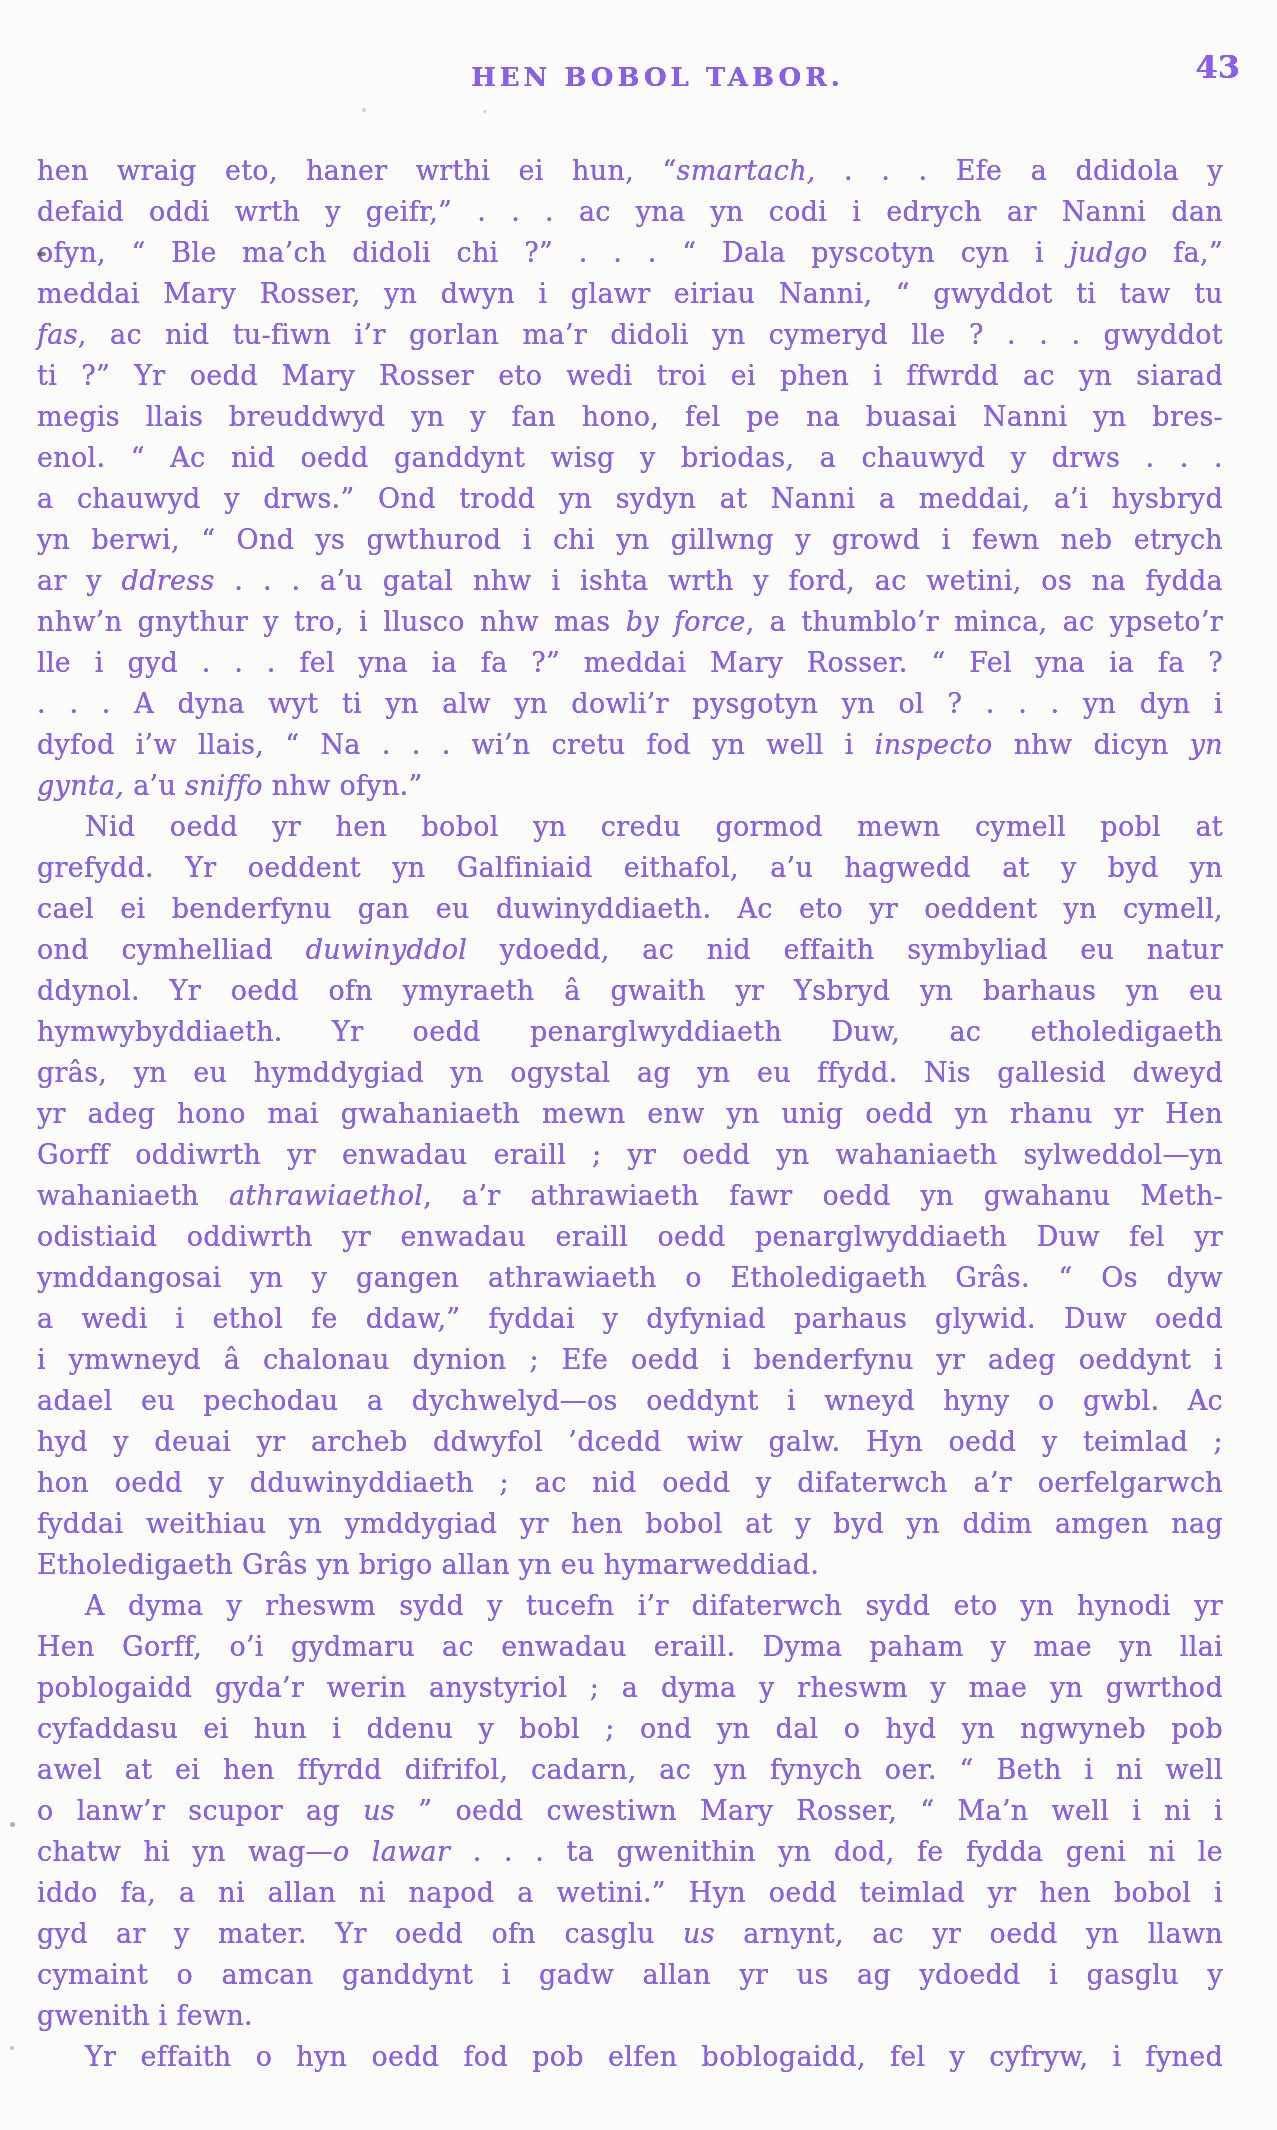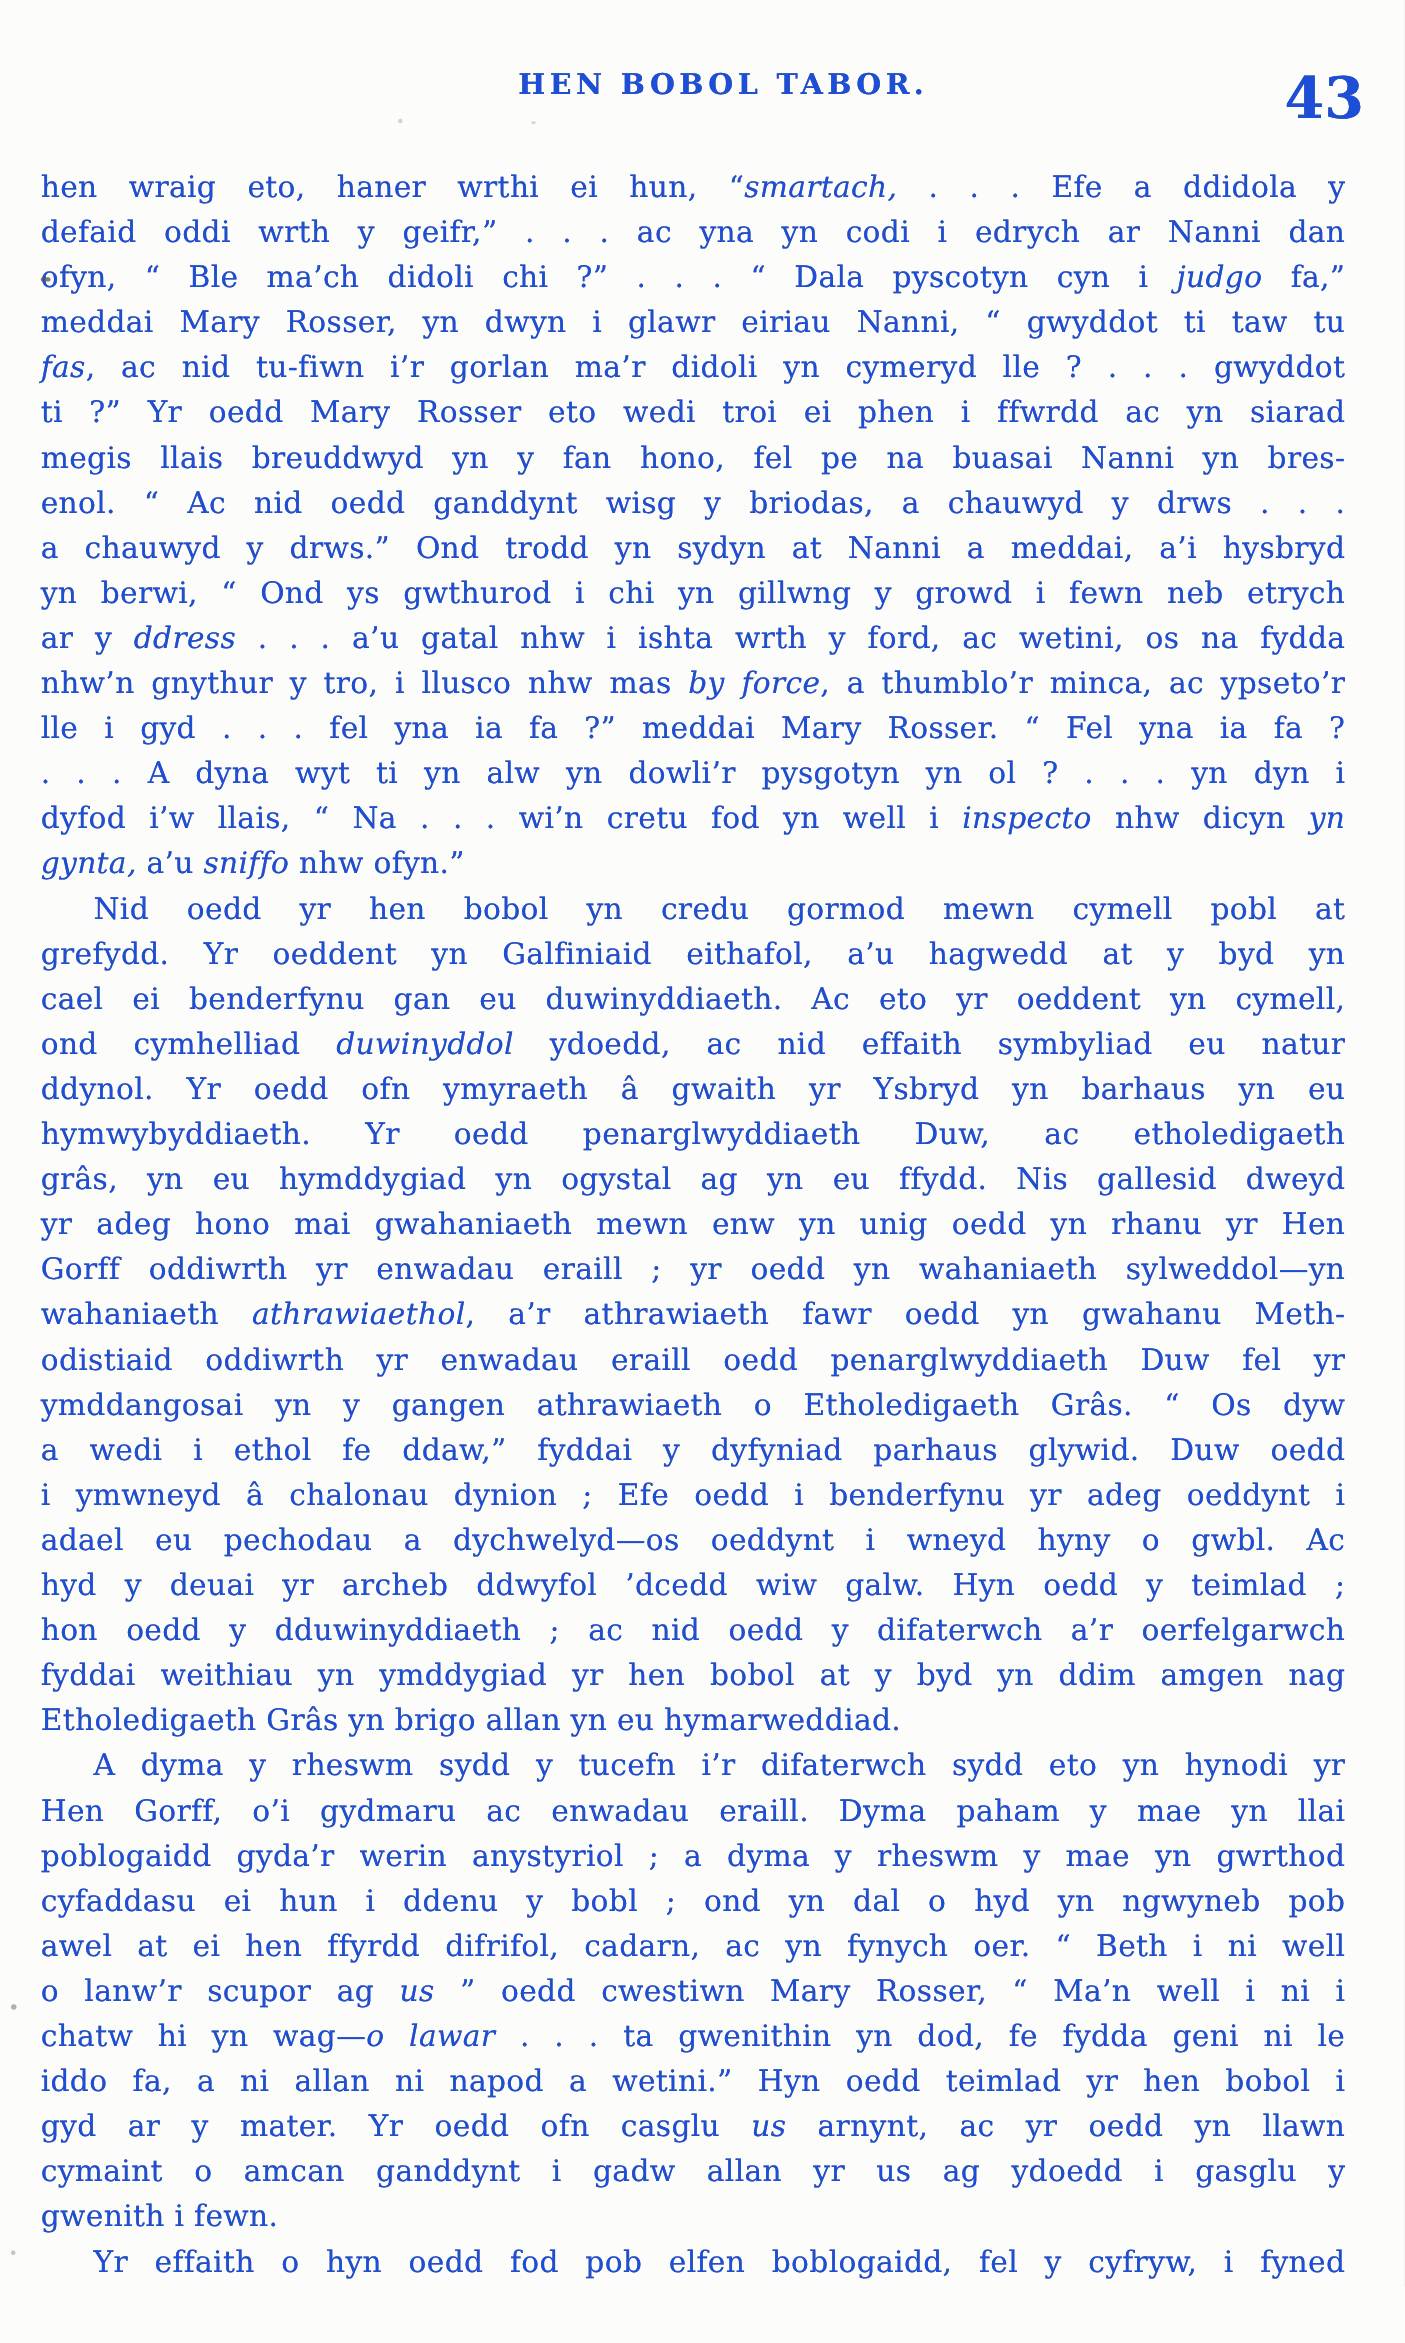--- a/index.html
+++ b/index.html
@@ -1,38 +1,38 @@
 <!DOCTYPE html>
 <html><head>
 <meta charset="utf-8">
 <style>
   html,body { margin:0; padding:0; background:#e8e8e6; }
   .page {
     position:relative;
     width:1277px; height:2130px;
     margin:0 auto;
     background:#fcfcfb;
-    color:#1d4ed8;
+    color:#8b5cf6;
     font-family:"DejaVu Serif","Liberation Serif",serif;
     overflow:hidden;
   }
   .running-head {
     position:absolute; top:62px; left:0; width:100%;
     text-align:center;
   }
   .running-title {
     display:inline-block;
     transform:translateX(19px);
     font-size:26px; font-weight:bold; letter-spacing:4px;
     white-space:nowrap;
     text-shadow:0 0 0.5px rgba(0,0,0,.6);
   }
   .page-number {
-    position:absolute; top:59px; right:37px;
-    font-size:52px; font-weight:bold;
+    position:absolute; top:48px; right:37px;
+    font-size:32px; font-weight:bold;
     text-shadow:0 0 0.5px rgba(0,0,0,.6);
   }
   .text-body {
     position:absolute; top:150px; left:37px; width:1186px;
   }
   .para { margin:0; padding:0; }
   .line {
     height:41px; line-height:41px;
     font-size:27px;
     letter-spacing:0.3px;

